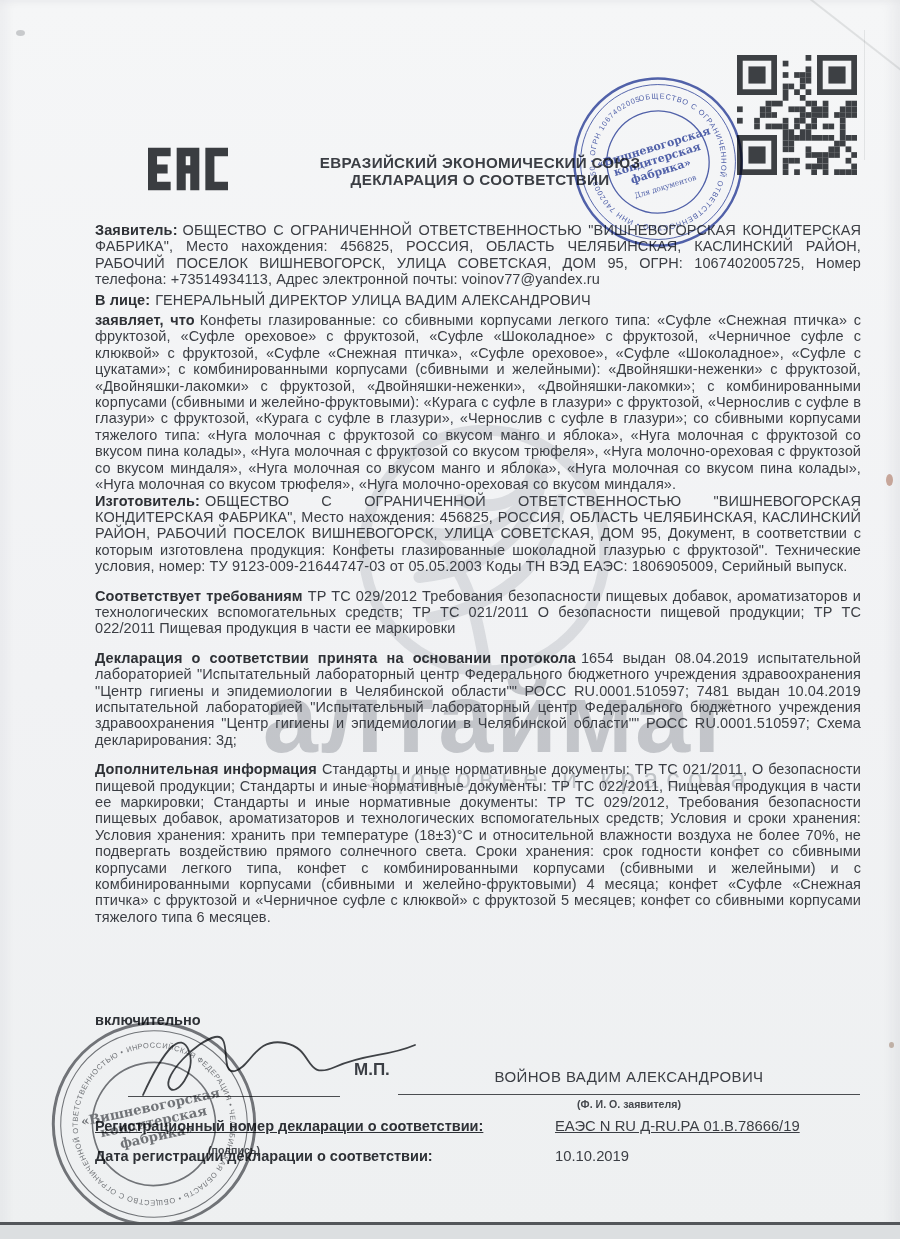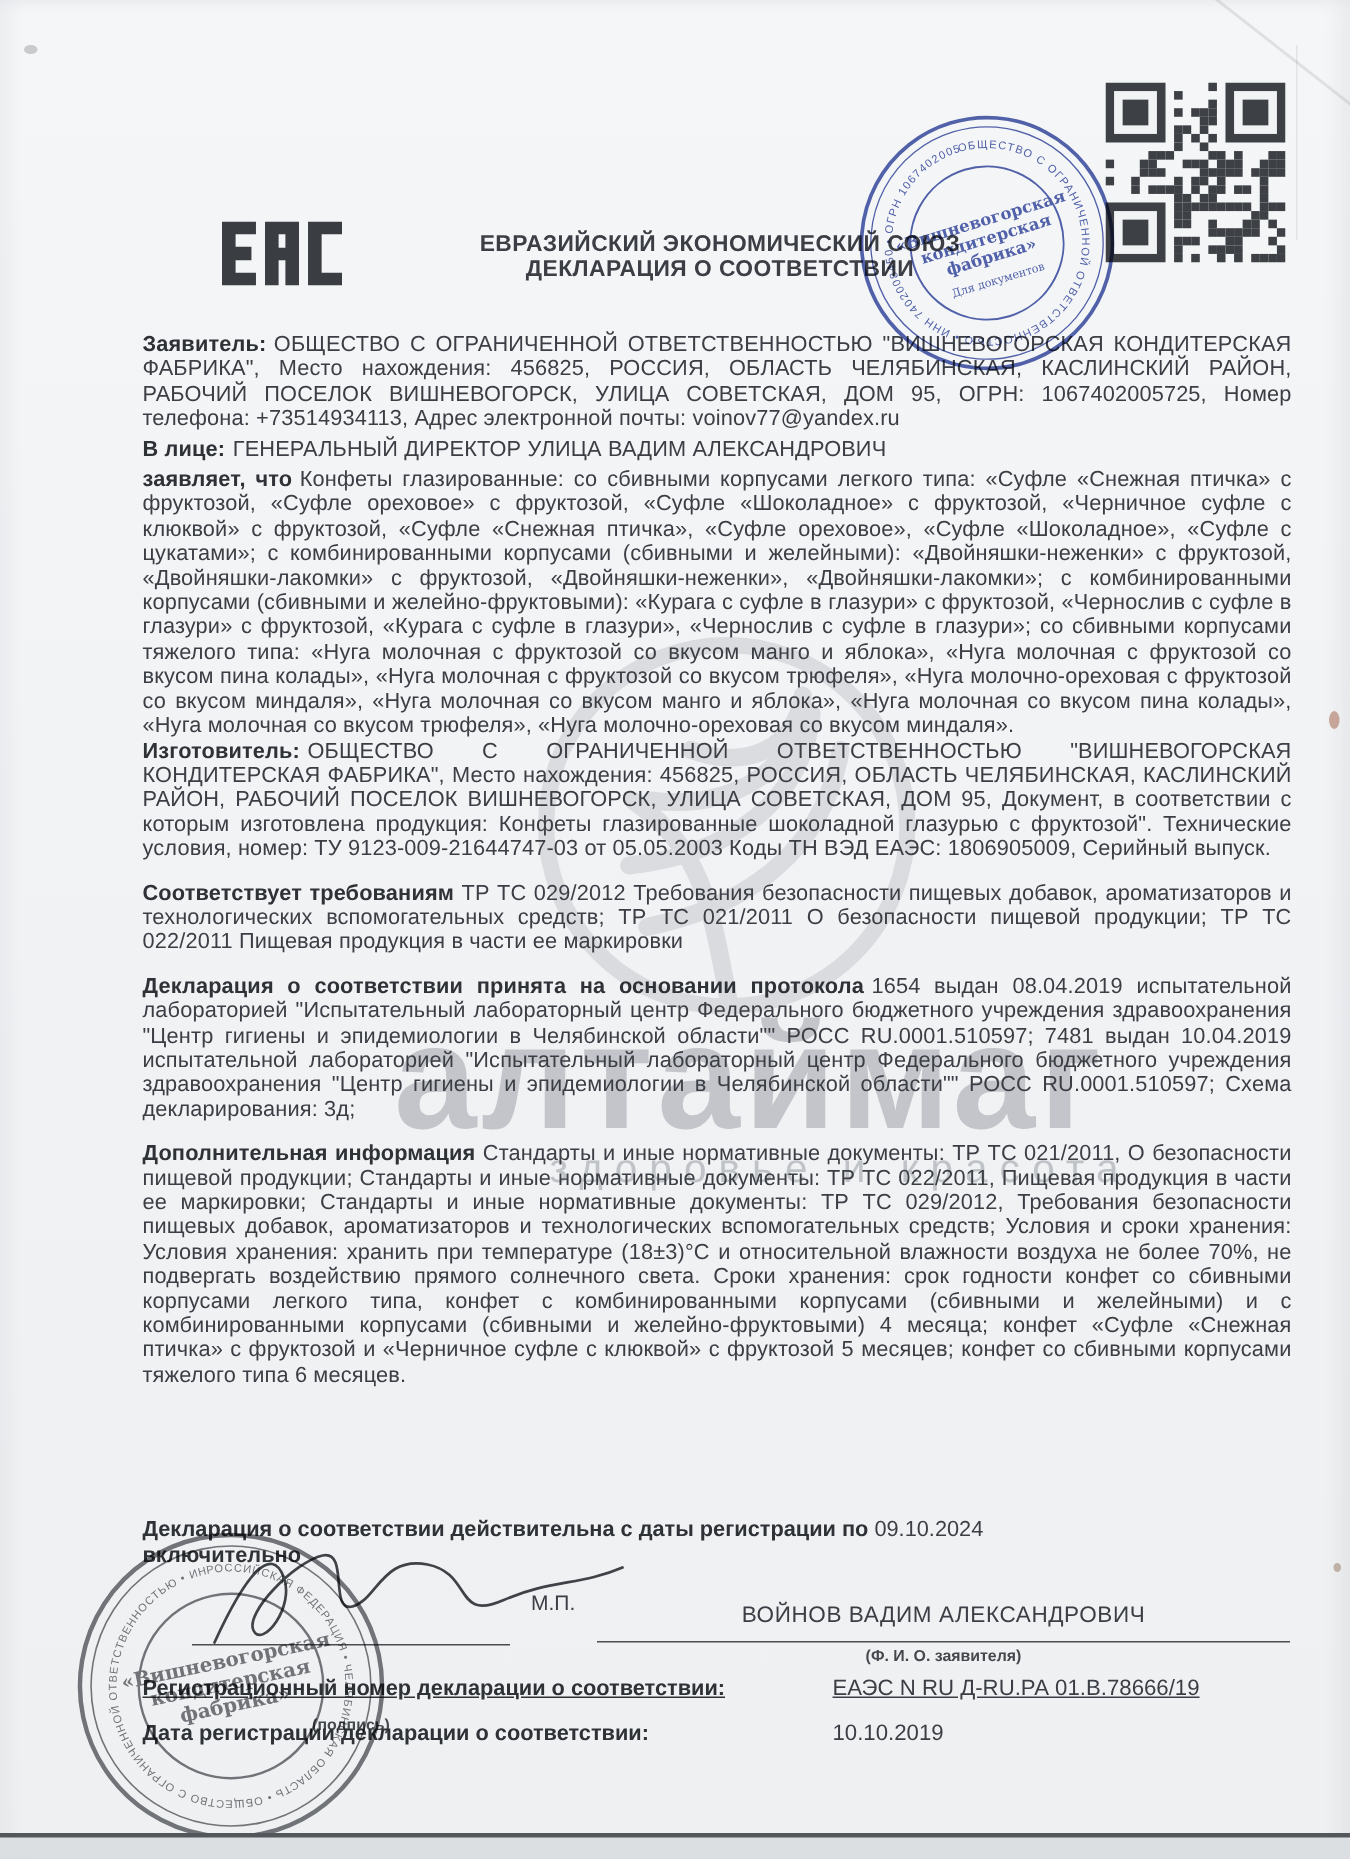--- a/index.html
+++ b/index.html
@@ -37,21 +37,21 @@
   
   .doc-text{position:absolute;left:95px;top:222px;width:766px;z-index:2;
     font-size:14.5px;line-height:16.4px;letter-spacing:.1px;}
   .doc-text p{margin:0;text-align:justify;text-align-last:left;}
   .doc-text p.gap-s{margin-top:4px;}
   .doc-text p.gap-m{margin-top:13px;}
   b.lead{margin-right:5px;color:#2e3136;}
   
   .validity{position:absolute;left:95px;top:1012px;width:720px;z-index:2;font-size:14.5px;line-height:17px;}
   .validity b{color:#2e3136;}
-  .mp{position:absolute;left:354px;top:1060px;font-size:14px;font-weight:normal;z-index:2;}
+  .mp{position:absolute;left:354px;top:1060px;font-size:17px;font-weight:bold;z-index:2;}
   .name-line{position:absolute;left:398px;top:1068px;width:462px;text-align:center;font-size:15px;letter-spacing:.4px;z-index:2;}
   .rule-right{position:absolute;left:398px;top:1094px;width:462px;border-top:1.5px solid #4a4d50;z-index:2;}
   .name-caption{position:absolute;left:398px;top:1098px;width:462px;text-align:center;font-size:10.6px;font-weight:bold;color:#45484d;z-index:2;}
   .rule-left{position:absolute;left:128px;top:1096px;width:212px;border-top:1.5px solid #4a4d50;z-index:2;}
   .sig-caption{position:absolute;left:128px;top:1100px;width:212px;text-align:center;font-size:10.6px;font-weight:bold;color:#45484d;z-index:2;margin-top:44px;}
   .row-label{position:absolute;left:95px;font-size:14.5px;font-weight:bold;color:#2e3136;z-index:2;}
   .row-value{position:absolute;left:545px;font-size:14.8px;z-index:2;margin-left:10px;}
   .y-reg{top:1118px;text-decoration:underline;} .y-date{top:1148px;}
   svg text{font-family:"Liberation Sans",sans-serif;}
   svg .serif{font-family:"DejaVu Serif",serif;}
@@ -250,22 +250,20 @@
     <p><b class="lead">Заявитель:</b><span>ОБЩЕСТВО С ОГРАНИЧЕННОЙ ОТВЕТСТВЕННОСТЬЮ "ВИШНЕВОГОРСКАЯ КОНДИТЕРСКАЯ ФАБРИКА", Место нахождения: 456825, РОССИЯ, ОБЛАСТЬ ЧЕЛЯБИНСКАЯ, КАСЛИНСКИЙ РАЙОН, РАБОЧИЙ ПОСЕЛОК ВИШНЕВОГОРСК, УЛИЦА СОВЕТСКАЯ, ДОМ 95, ОГРН: 1067402005725, Номер телефона: +73514934113, Адрес электронной почты: voinov77@yandex.ru</span></p>
     <p class="gap-s"><b class="lead">В лице:</b><span>ГЕНЕРАЛЬНЫЙ ДИРЕКТОР УЛИЦА ВАДИМ АЛЕКСАНДРОВИЧ</span></p>
     <p class="gap-s"><b class="lead">заявляет, что</b><span>Конфеты глазированные: со сбивными корпусами легкого типа: «Суфле «Снежная птичка» с фруктозой, «Суфле ореховое» с фруктозой, «Суфле «Шоколадное» с фруктозой, «Черничное суфле с клюквой» с фруктозой, «Суфле «Снежная птичка», «Суфле ореховое», «Суфле «Шоколадное», «Суфле с цукатами»; с комбинированными корпусами (сбивными и желейными): «Двойняшки-неженки» с фруктозой, «Двойняшки-лакомки» с фруктозой, «Двойняшки-неженки», «Двойняшки-лакомки»; с комбинированными корпусами (сбивными и желейно-фруктовыми): «Курага с суфле в глазури» с фруктозой, «Чернослив с суфле в глазури» с фруктозой, «Курага с суфле в глазури», «Чернослив с суфле в глазури»; со сбивными корпусами тяжелого типа: «Нуга молочная с фруктозой со вкусом манго и яблока», «Нуга молочная с фруктозой со вкусом пина колады», «Нуга молочная с фруктозой со вкусом трюфеля», «Нуга молочно-ореховая с фруктозой со вкусом миндаля», «Нуга молочная со вкусом манго и яблока», «Нуга молочная со вкусом пина колады», «Нуга молочная со вкусом трюфеля», «Нуга молочно-ореховая со вкусом миндаля».</span></p>
     <p><b class="lead">Изготовитель:</b><span>ОБЩЕСТВО С ОГРАНИЧЕННОЙ ОТВЕТСТВЕННОСТЬЮ "ВИШНЕВОГОРСКАЯ КОНДИТЕРСКАЯ ФАБРИКА", Место нахождения: 456825, РОССИЯ, ОБЛАСТЬ ЧЕЛЯБИНСКАЯ, КАСЛИНСКИЙ РАЙОН, РАБОЧИЙ ПОСЕЛОК ВИШНЕВОГОРСК, УЛИЦА СОВЕТСКАЯ, ДОМ 95, Документ, в соответствии с которым изготовлена продукция: Конфеты глазированные шоколадной глазурью с фруктозой". Технические условия, номер: ТУ 9123-009-21644747-03 от 05.05.2003 Коды ТН ВЭД ЕАЭС: 1806905009, Серийный выпуск.</span></p>
     <p class="gap-m"><b class="lead">Соответствует требованиям</b><span>ТР ТС 029/2012 Требования безопасности пищевых добавок, ароматизаторов и технологических вспомогательных средств; ТР ТС 021/2011 О безопасности пищевой продукции; ТР ТС 022/2011 Пищевая продукция в части ее маркировки</span></p>
     <p class="gap-m"><b class="lead">Декларация о соответствии принята на основании протокола</b><span>1654 выдан 08.04.2019 испытательной лабораторией "Испытательный лабораторный центр Федерального бюджетного учреждения здравоохранения "Центр гигиены и эпидемиологии в Челябинской области"" РОСС RU.0001.510597; 7481 выдан 10.04.2019 испытательной лабораторией "Испытательный лабораторный центр Федерального бюджетного учреждения здравоохранения "Центр гигиены и эпидемиологии в Челябинской области"" РОСС RU.0001.510597; Схема декларирования: 3д;</span></p>
     <p class="gap-m"><b class="lead">Дополнительная информация</b><span>Стандарты и иные нормативные документы: ТР ТС 021/2011, О безопасности пищевой продукции; Стандарты и иные нормативные документы: ТР ТС 022/2011, Пищевая продукция в части ее маркировки; Стандарты и иные нормативные документы: ТР ТС 029/2012, Требования безопасности пищевых добавок, ароматизаторов и технологических вспомогательных средств; Условия и сроки хранения: Условия хранения: хранить при температуре (18±3)°С и относительной влажности воздуха не более 70%, не подвергать воздействию прямого солнечного света. Сроки хранения: срок годности конфет со сбивными корпусами легкого типа, конфет с комбинированными корпусами (сбивными и желейными) и с комбинированными корпусами (сбивными и желейно-фруктовыми) 4 месяца; конфет «Суфле «Снежная птичка» с фруктозой и «Черничное суфле с клюквой» с фруктозой 5 месяцев; конфет со сбивными корпусами тяжелого типа 6 месяцев.</span></p>
   </div>
 
   <div class="validity">
-    <div><b>Декларация о соответствии действительна с даты регистрации по</b>
-      <span>09.10.2024</span></div>
     <div><b>включительно</b></div>
   </div>
 
   <div class="mp">М.П.</div>
   <div class="name-line">ВОЙНОВ ВАДИМ АЛЕКСАНДРОВИЧ</div>
   <div class="rule-right"></div>
   <div class="name-caption">(Ф. И. О. заявителя)</div>
   <div class="rule-left"></div>
   <div class="sig-caption">(подпись)</div>
 

